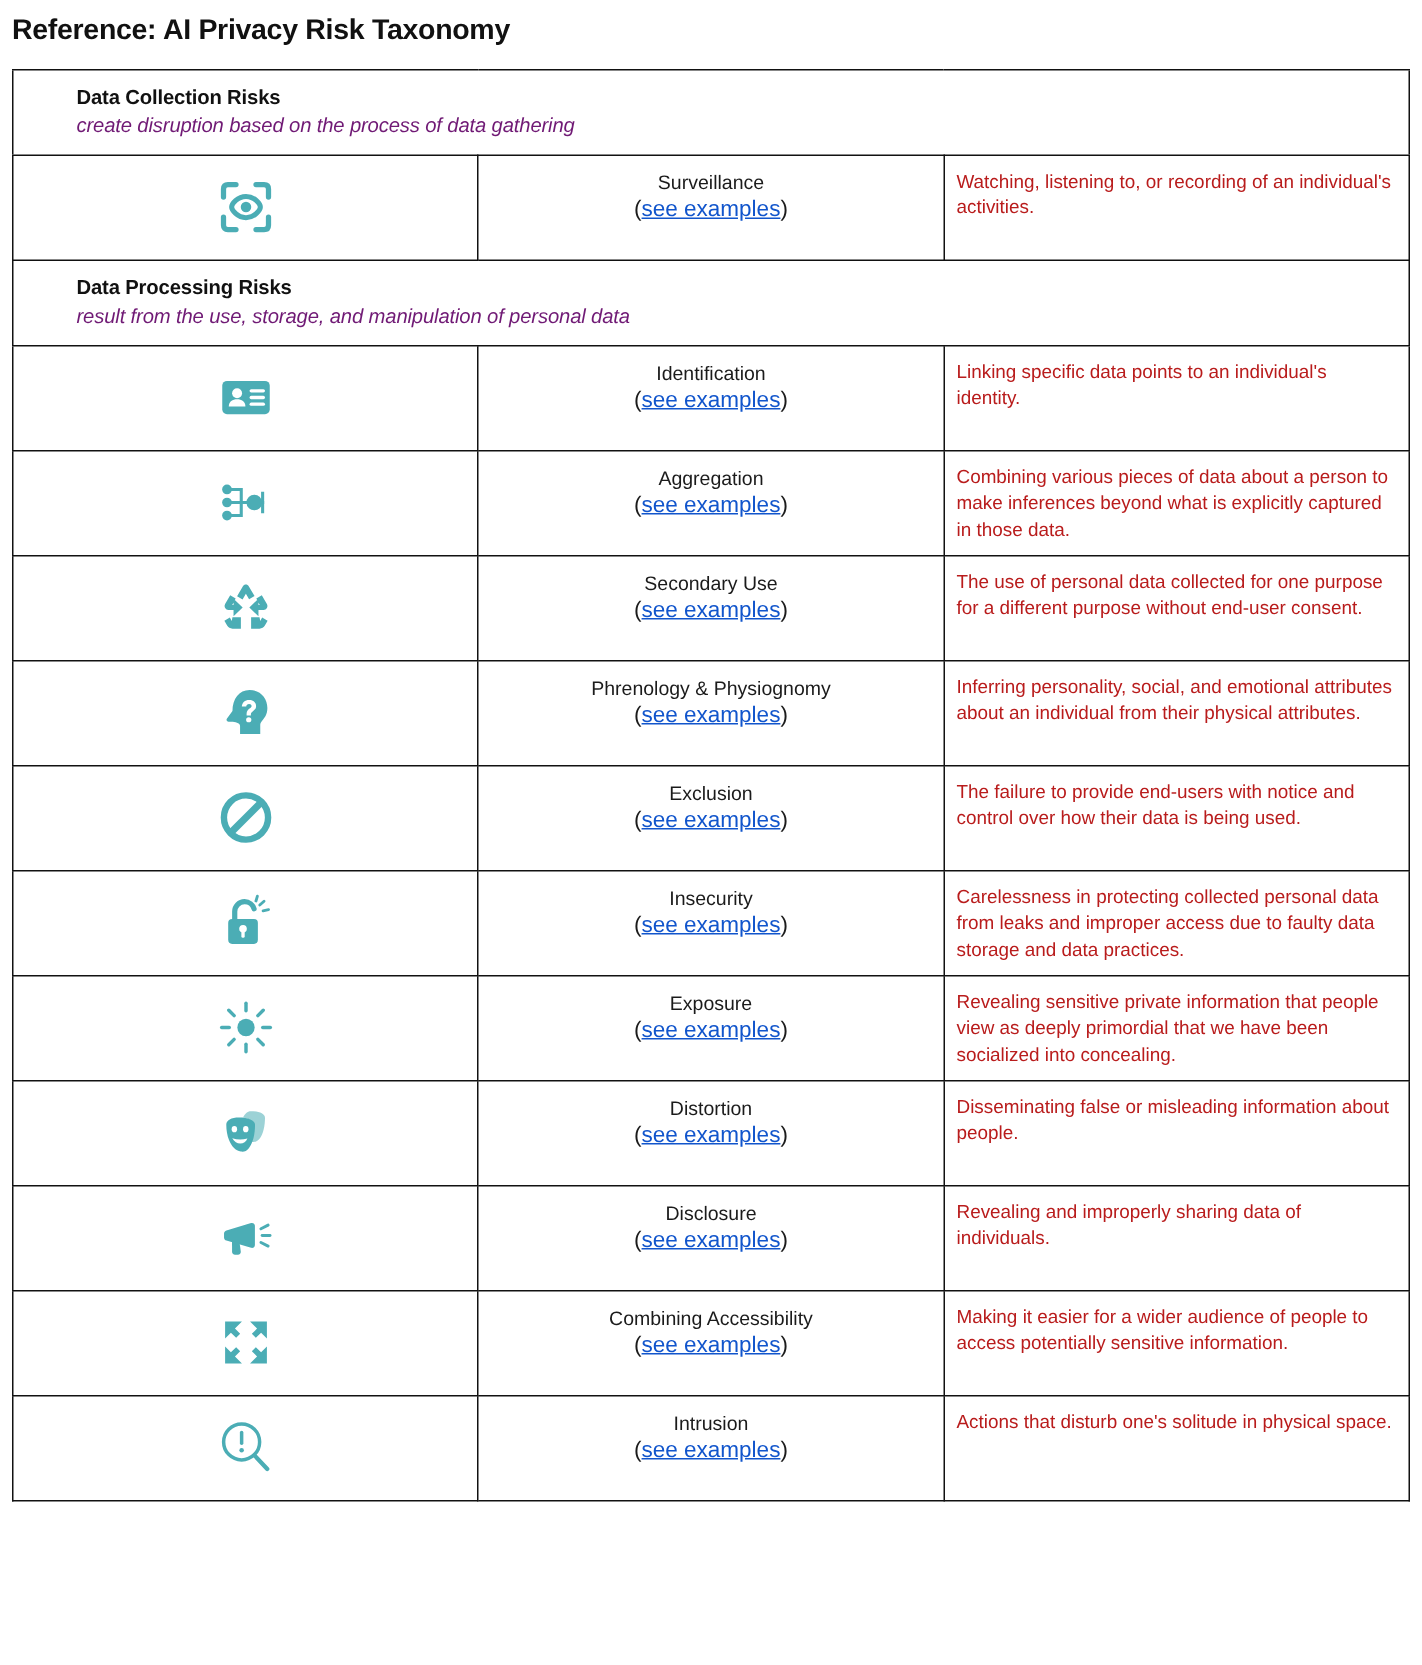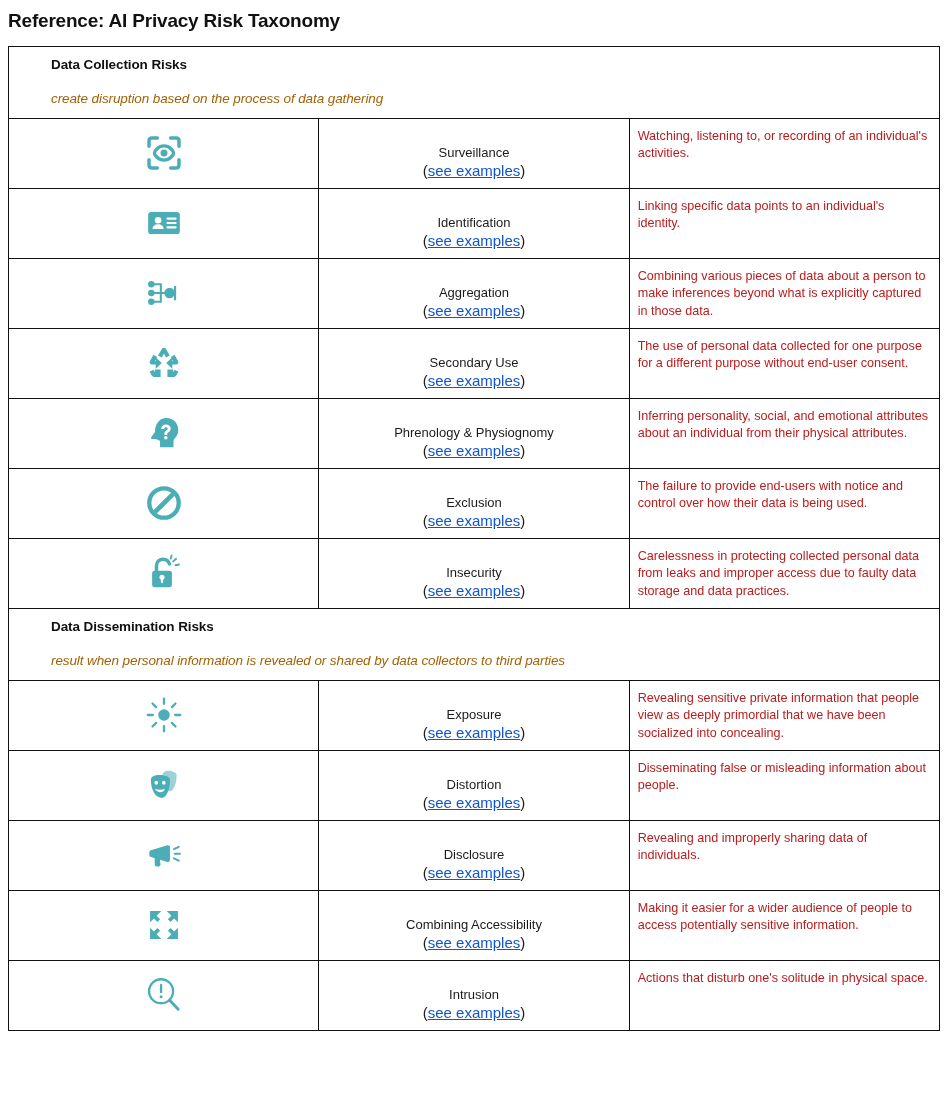--- a/index.html
+++ b/index.html
@@ -56,42 +56,42 @@
   .section-title {
     font-size: 13.5px;
     font-weight: bold;
     color: #111111;
     line-height: 1.35;
     letter-spacing: -0.1px;
   }
   .section-subtitle {
     font-size: 13.5px;
     font-style: italic;
-    color: #a16207;
+    color: #701a75;
     line-height: 1.4;
     letter-spacing: -0.1px;
-    margin-top: 16px;
+    margin-top: 1px;
   }
 
   
   tr.risk-row { height: 70px; }
 
   td.icon-cell {
     width: 115px;
     text-align: center;
     vertical-align: middle;
     padding: 0;
   }
   td.icon-cell svg { display: inline-block; vertical-align: middle; }
 
   td.label-cell {
     width: 143px;
     text-align: center;
     vertical-align: top;
-    padding: 25px 7px 6px 7px;
+    padding: 9px 7px 6px 7px;
     margin-top: 20px;
   }
   .risk-name {
     font-size: 13px;
     color: #1b1b1b;
     line-height: 1.32;
   }
   .examples-link {
     font-size: 15px;
     color: #1b1b1b;
@@ -138,20 +138,26 @@
     </g>
     <path d="M24 15.5c7 0 11.5 6.2 11.5 8.5S31 32.5 24 32.5 12.5 26.3 12.5 24 17 15.5 24 15.5z" fill="none" stroke="#4BADB5" stroke-width="4"></path>
     <circle cx="24" cy="24" r="4.2" fill="#4BADB5"></circle>
   </svg></td>
           <td class="label-cell">
             <div class="risk-name">Surveillance</div>
             <div class="examples-link"><span>(</span><a href="#">see examples</a><span>)</span></div>
           </td>
           <td class="desc-cell">
             <div class="risk-desc">Watching, listening to, or recording of an individual's activities.</div>
+          </td>
+        </tr>
+        <tr class="section-row">
+          <td colspan="3">
+            <div class="section-title">Data Processing Risks</div>
+            <div class="section-subtitle">result from the use, storage, and manipulation of personal data</div>
           </td>
         </tr>
         <tr class="risk-row">
           <td class="icon-cell"><svg viewBox="0 0 48 48" width="38" height="38" aria-hidden="true">
     <rect x="4" y="10" width="40" height="28" rx="4" fill="#4BADB5"></rect>
     <circle cx="16.5" cy="20.5" r="4.2" fill="#ffffff"></circle>
     <path d="M9.5 31.5c0-4 3.2-6 7-6s7 2 7 6z" fill="#ffffff"></path>
     <rect x="27" y="17" width="13" height="2.8" rx="1.4" fill="#ffffff"></rect>
     <rect x="27" y="22.6" width="13" height="2.8" rx="1.4" fill="#ffffff"></rect>
     <rect x="27" y="28.2" width="13" height="2.8" rx="1.4" fill="#ffffff"></rect>
@@ -242,26 +248,20 @@
       <path d="M38.4 14.2l4.6-1"></path>
       <path d="M32.4 5.9l1.2-4.1"></path>
     </g>
   </svg></td>
           <td class="label-cell">
             <div class="risk-name">Insecurity</div>
             <div class="examples-link"><span>(</span><a href="#">see examples</a><span>)</span></div>
           </td>
           <td class="desc-cell">
             <div class="risk-desc">Carelessness in protecting collected personal data from leaks and improper access due to faulty data storage and data practices.</div>
-          </td>
-        </tr>
-        <tr class="section-row">
-          <td colspan="3">
-            <div class="section-title">Data Dissemination Risks</div>
-            <div class="section-subtitle">result when personal information is revealed or shared by data collectors to third parties</div>
           </td>
         </tr>
         <tr class="risk-row">
           <td class="icon-cell"><svg viewBox="0 0 48 48" width="38" height="38" aria-hidden="true">
     <circle cx="24" cy="24" r="7.3" fill="#4BADB5"></circle>
     <g stroke="#4BADB5" stroke-width="2.9" stroke-linecap="round">
       <path d="M24 3.5v6.4"></path>
                 <path d="M24 38.1v6.4"></path>
       <path d="M3.5 24h6.4"></path>
                 <path d="M38.1 24h6.4"></path>

